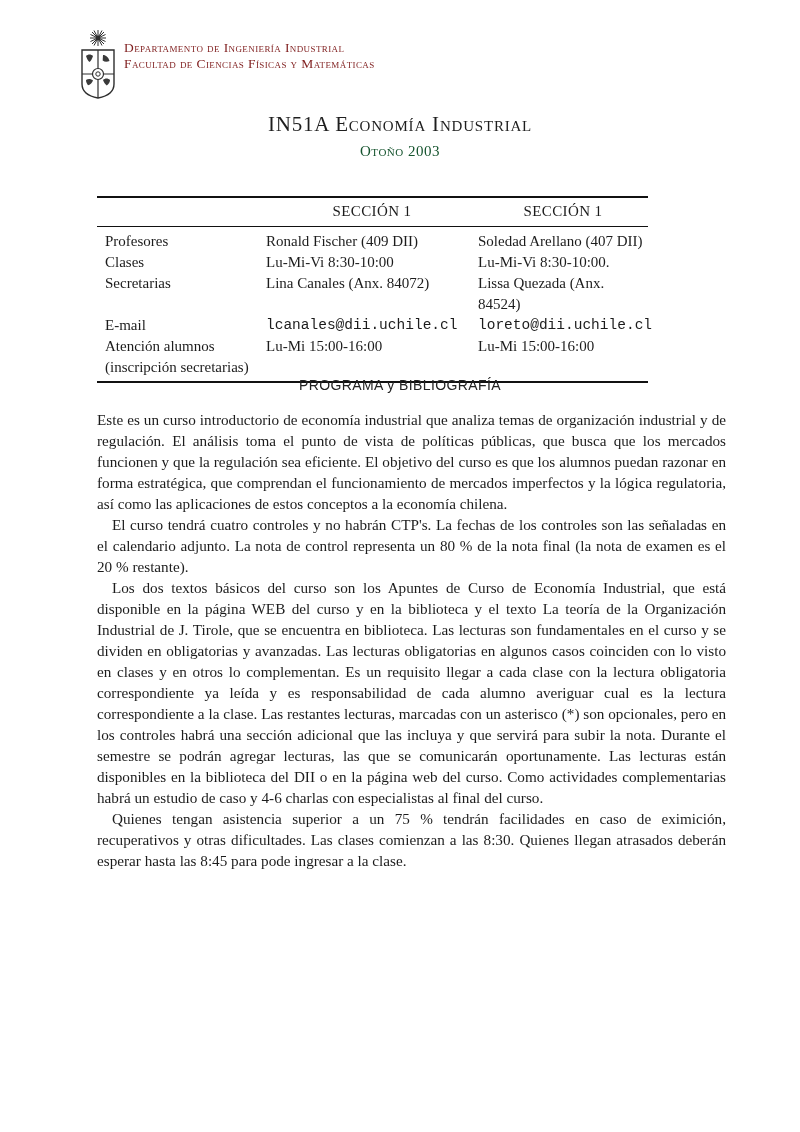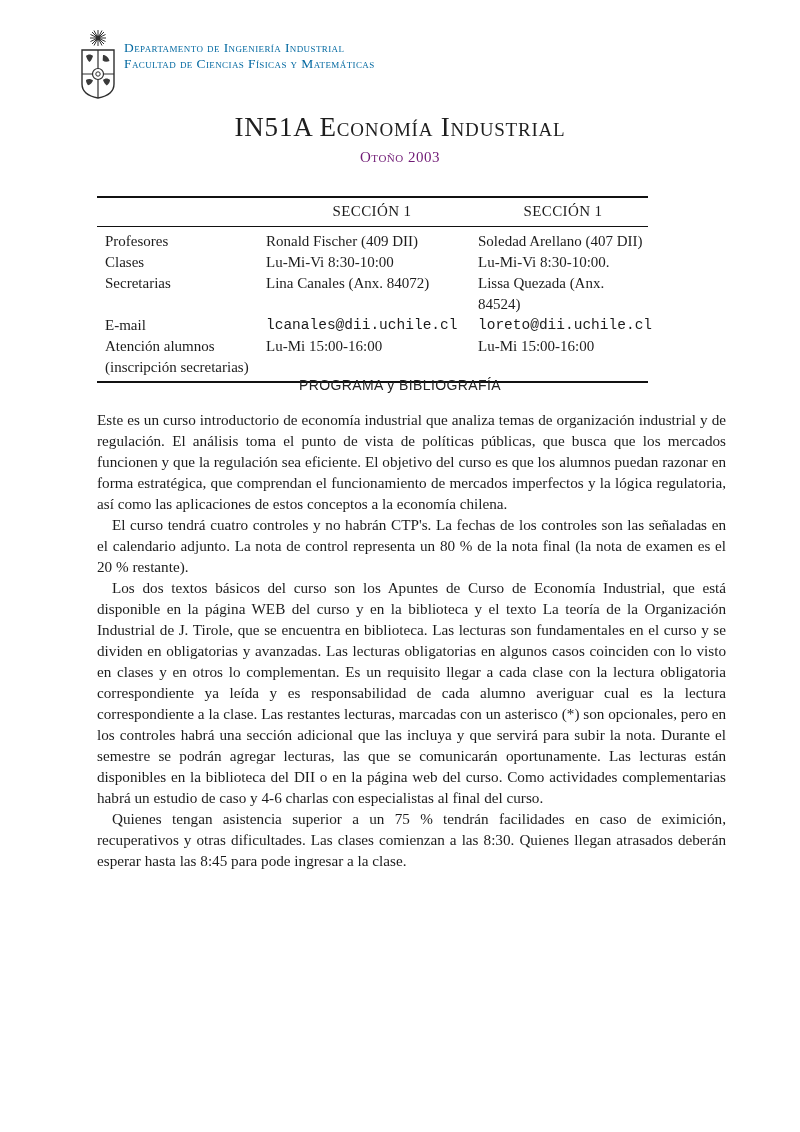--- a/index.html
+++ b/index.html
@@ -9,26 +9,26 @@
     margin:0 auto;
     background:#ffffff;
     font-family:"Liberation Serif","DejaVu Serif",serif;
     color:#1c1c1c;
     overflow:hidden;
   }
   
   .letterhead{position:absolute;top:28px;left:78px;display:flex;align-items:flex-start;}
   .crest{width:40px;height:72px;flex:0 0 auto;}
   .letterhead-text{margin-left:6px;margin-top:12px;}
-  .lh-line{font-size:13.5px;line-height:15.5px;font-variant:small-caps;letter-spacing:.4px;color:#0369a1;}
+  .lh-line{font-size:13.5px;line-height:15.5px;font-variant:small-caps;letter-spacing:.4px;color:#7f1d1d;}
   .lh-line.uni{font-variant:normal;font-size:15.5px;line-height:18px;letter-spacing:.3px;}
   
   .title-block{position:absolute;top:112px;left:0;width:800px;text-align:center;}
-  .course-title{margin:0;font-size:27px;font-weight:normal;font-variant:small-caps;letter-spacing:.8px;color:#1e1e1e;}
-  .term{margin-top:6px;font-size:15px;font-variant:small-caps;letter-spacing:.5px;color:#701a75;}
+  .course-title{margin:0;font-size:21px;font-weight:normal;font-variant:small-caps;letter-spacing:.8px;color:#1e1e1e;}
+  .term{margin-top:6px;font-size:15px;font-variant:small-caps;letter-spacing:.5px;color:#14532d;}
   
   .info-table{
     position:absolute;top:196px;left:97px;width:551px;
     border-collapse:collapse;table-layout:fixed;
     border-top:2.5px solid #111;border-bottom:2.5px solid #111;
     font-size:15px;line-height:21px;
   }
   .info-table col.c1{width:169px;}
   .info-table col.c2{width:212px;}
   .info-table col.c3{width:170px;}

